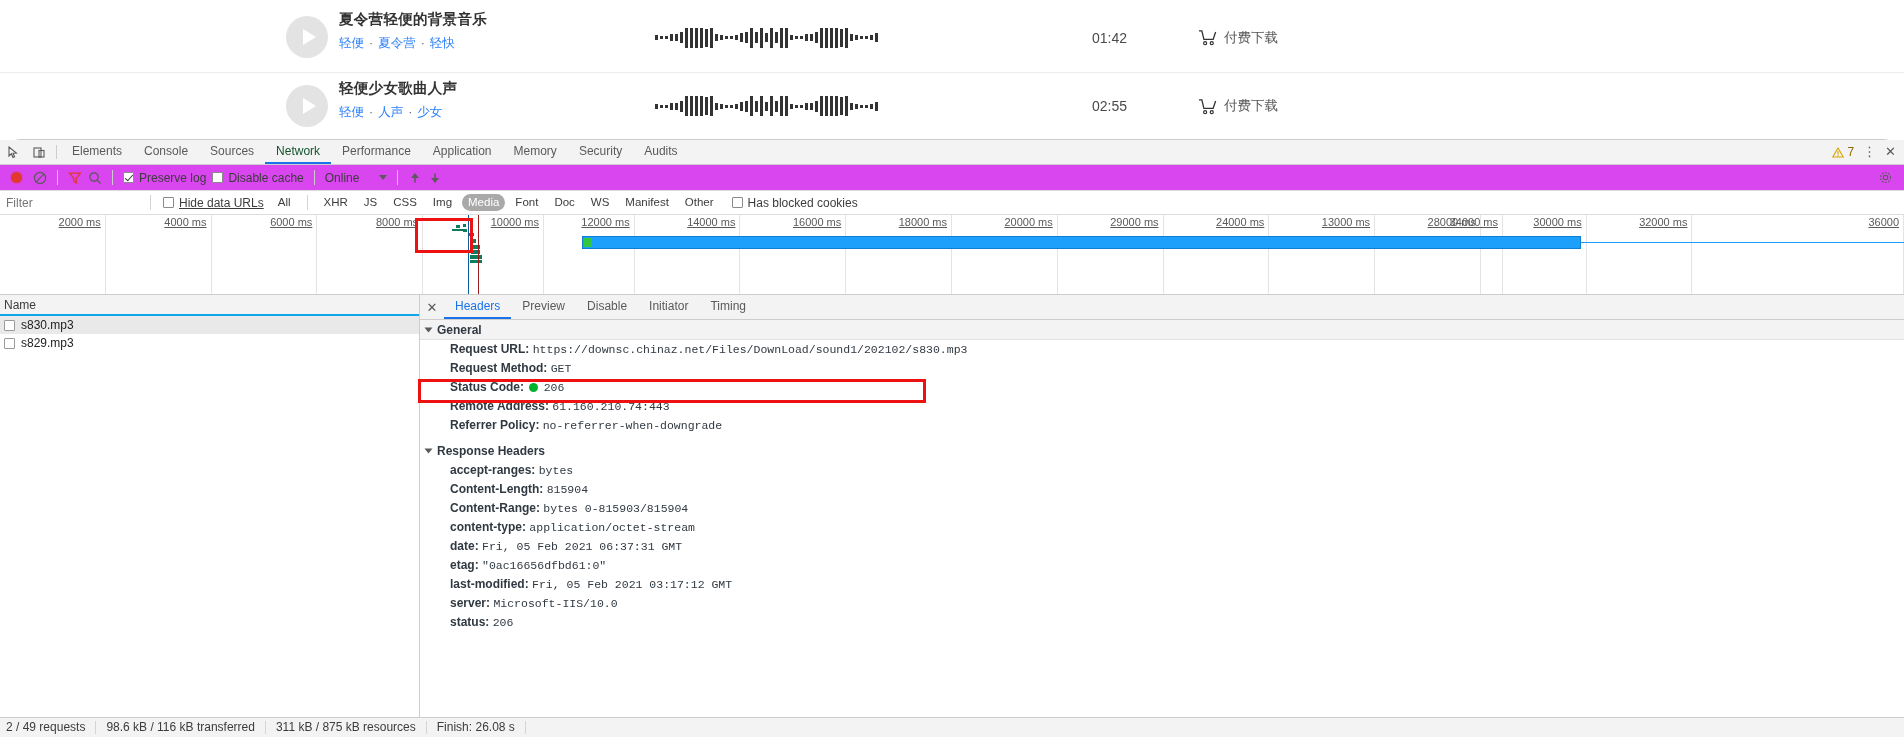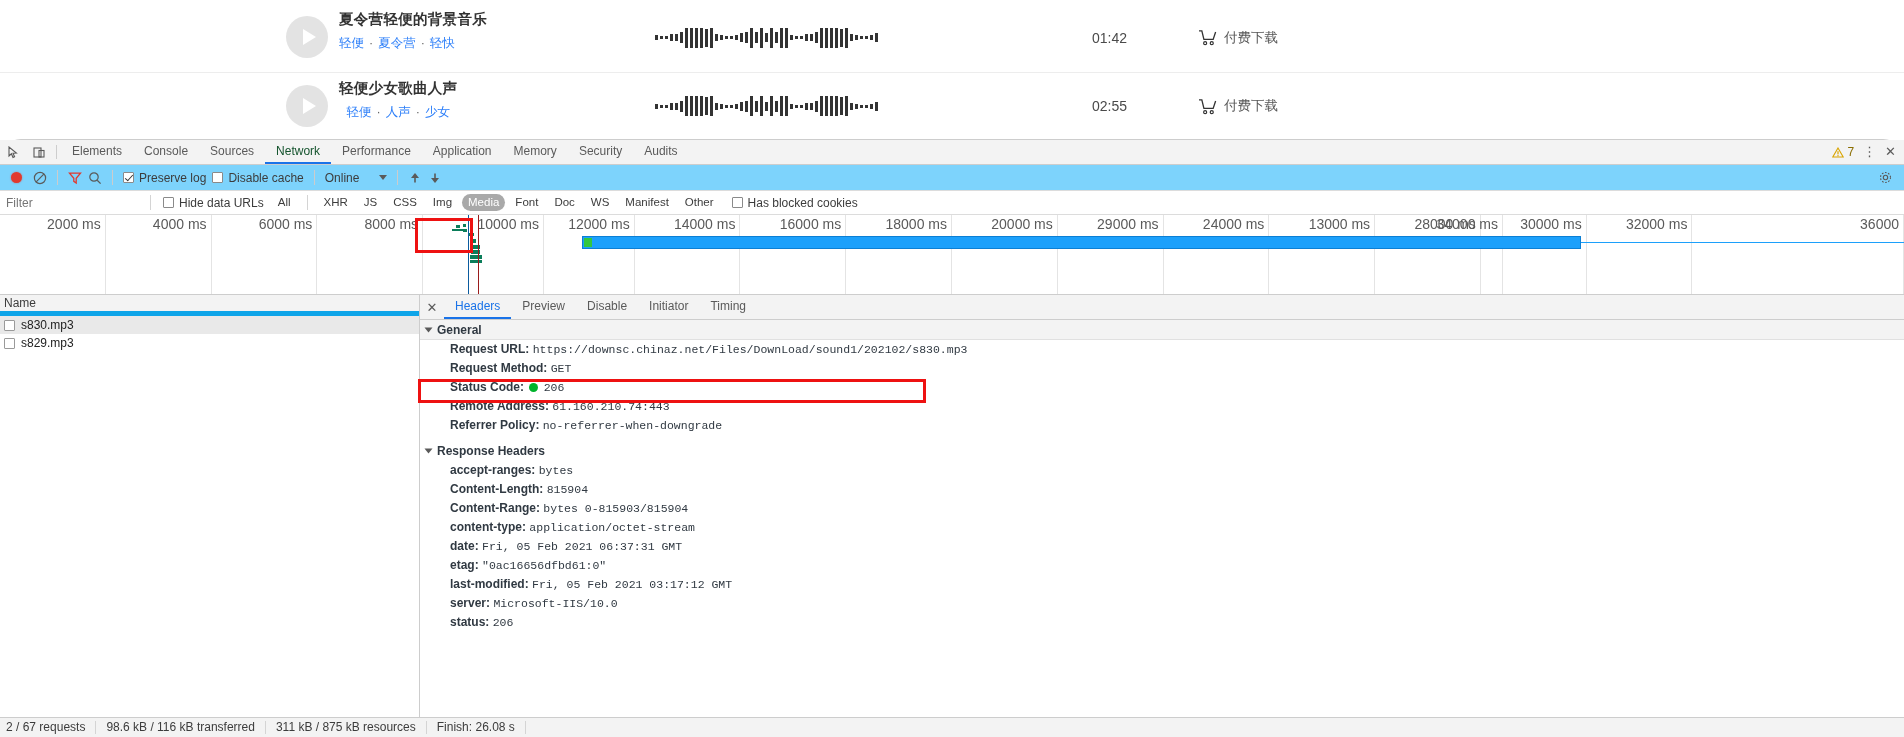--- a/index.html
+++ b/index.html
@@ -17,21 +17,21 @@
     width: 1904px; height: 139px;
     background: #fff;
     overflow: hidden;
   }
   .track-row {
     position: absolute;
     left: 0; width: 1904px; height: 67px;
     display: flex; align-items: center;
   }
   .track-row.r1 { top: 4px; }
-  .track-row.r2 { top: 72px; border-top: 1px solid #ededed; text-align: center; }
+  .track-row.r2 { top: 72px; border-top: 1px solid #ededed; }
 
   .play-btn {
     position: absolute; left: 286px; top: 12px;
     width: 42px; height: 42px;
     border-radius: 50%;
     background: #e3e3e3;
     display: flex; align-items: center; justify-content: center;
   }
   .play-tri {
     width: 0; height: 0;
@@ -104,21 +104,21 @@
   .dt-right {
     margin-left: auto; display: flex; align-items: center;
     gap: 9px; padding-right: 8px; color: #5a5a5a;
   }
   .warn-badge { display: flex; align-items: center; gap: 3px; color: #8a6d00; }
 
   
   .net-toolbar {
     height: 26px; display: flex; align-items: center;
     padding: 0 6px; gap: 6px;
-    background: #7dd3fc;
+    background: #d946ef;
     border-bottom: 1px solid #dcdcdc;
     justify-content: flex-end;
   }
   .rec-dot { width: 11px; height: 11px; border-radius: 50%; background: #e1392e;
              box-shadow: 0 0 2px rgba(225,57,46,.6); margin: 0 5px; }
   .clear-ico, .search-ico, .funnel-ico, .arrow-ico { display: block; }
   .tb-sep { width: 1px; height: 15px; background: #ccc; margin: 0 4px; }
   .cb {
     width: 11px; height: 11px; border: 1px solid #8a8a8a;
     background: #fff; display: inline-block; position: relative;
@@ -142,21 +142,21 @@
     border-bottom: 1px solid #dcdcdc;
     position: relative;
   }
   .filter-input {
     width: 138px; margin-left: 4px; border: none; outline: none;
     font-size: 12px; color: #999; font-family: "Liberation Sans", sans-serif;
     background: transparent;
   }
   .fb-sep { width: 1px; height: 15px; background: #d4d4d4; margin: 0 8px; }
   .hide-data { display: flex; align-items: center; gap: 5px; color: #3c3c3c; font-size: 12px;
-               margin-left: 4px;}
+               margin-left: 4px; text-decoration: underline;}
   .type-chip {
     padding: 1px 6px; border-radius: 9px; font-size: 11.5px;
     color: #3c3c3c; margin: 0 2px; line-height: 15px;
   }
   .type-chip.sel { background: #a9a9a9; color: #fff; }
   .blocked-lbl { display: flex; align-items: center; gap: 5px; color: #3c3c3c;
                  font-size: 12px; margin-left: 10px; }
 
   
   .annot {
@@ -171,21 +171,21 @@
     border-bottom: 1px solid #cdcdcd;
     overflow: hidden;
   }
   .ruler { position: absolute; left: 0; top: 0; width: 100%; height: 80px; }
   .tick {
     position: absolute; top: 0; height: 80px;
     border-right: 1px solid #e4e4e4;
   }
   .tick span {
     position: absolute; right: 4px; top: 1px;
-    font-size: 14px; color: #5a5a5a; white-space: nowrap;
+    font-size: 11px; color: #5a5a5a; white-space: nowrap; text-decoration: underline;
   }
   .ov-bar {
     position: absolute; height: 13px; top: 21px;
     background: #1ca0fb; border: 1px solid #0c7fd4;
   }
   .ov-bar .startdot {
     position: absolute; left: 1px; top: 1px; width: 8px; height: 9px;
     background: #33c73f;
   }
   .ov-line-blue { position: absolute; width: 1px; background: #0b5b9e; }
@@ -196,21 +196,21 @@
   }
 
   
   .split { position: relative; height: 444px; display: flex; }
   .req-pane {
     width: 420px; border-right: 1px solid #cdcdcd;
     display: flex; flex-direction: column; background: #fff;
   }
   .req-head {
     height: 21px; background: #f3f3f3;
-    border-bottom: 5px solid #0ea5e9;
+    border-bottom: 2px solid #0ea5e9;
     display: flex; align-items: center; padding-left: 4px;
     font-size: 12px; color: #3c3c3c;
   }
   .req-row {
     height: 18px; display: flex; align-items: center;
     gap: 6px; padding-left: 4px; font-size: 12px; color: #222;
   }
   .req-row.sel { background: #e9e9e9; }
   .req-cb {
     width: 11px; height: 11px; border: 1px solid #9a9a9a; background: #fff;
@@ -682,21 +682,21 @@
         </div>
         <div class="hdr-line">
           <span class="hdr-k">status:</span>
           <span class="hdr-v">206</span>
         </div>
       </div>
     </div>
   </div>
 
   <div class="statusbar">
-    <span class="cell">2 / 67 requests</span>
+    <span class="cell">2 / 49 requests</span>
     <span class="cell">98.6 kB / 116 kB transferred</span>
     <span class="cell">311 kB / 875 kB resources</span>
     <span class="cell">Finish: 26.08 s</span>
   </div>
 </div>
 
 <div class="annot" style="left:415px; top:218px; width:58px; height:35px;"></div>
 <div class="annot" style="left:418px; top:379px; width:508px; height:24px;"></div>
 
 </body></html>

